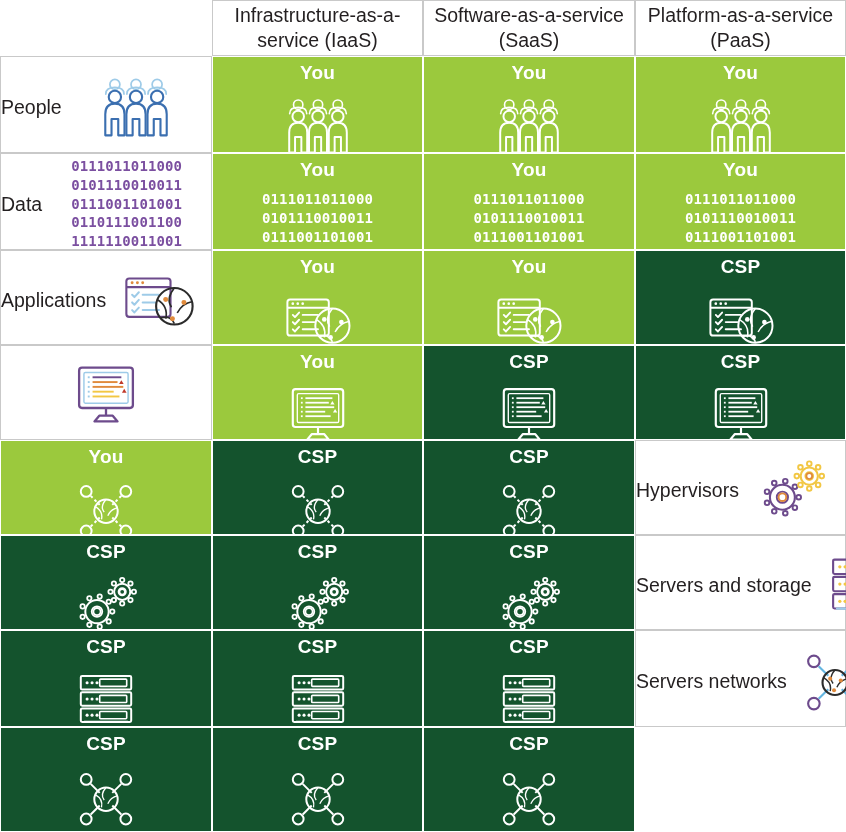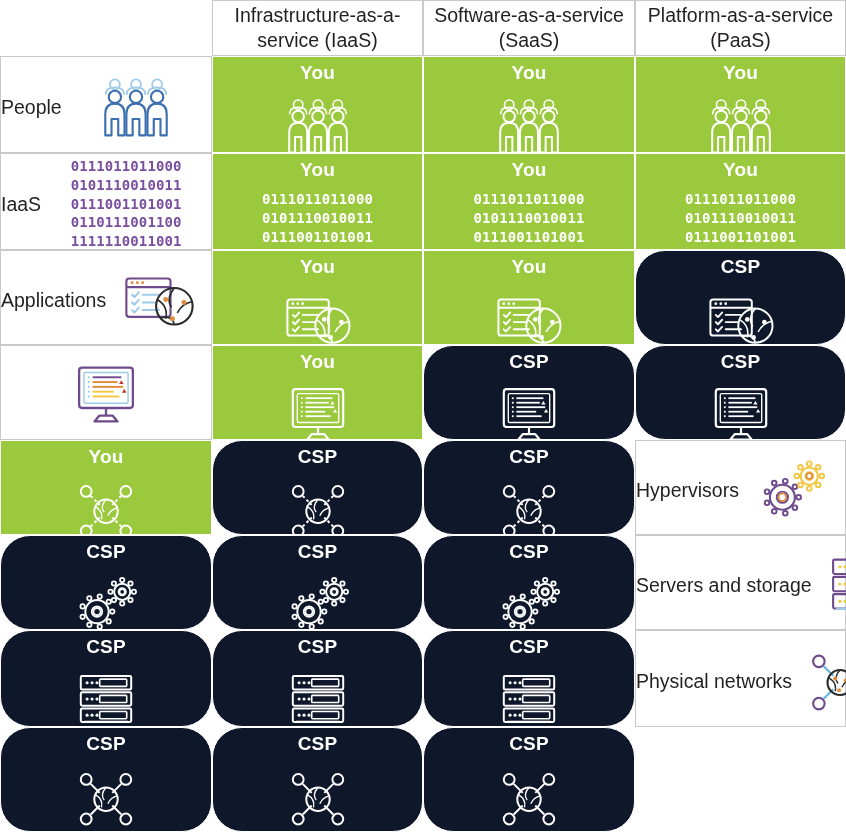--- a/index.html
+++ b/index.html
@@ -48,21 +48,21 @@
   
   .cell {
     display:flex; flex-direction:column;
     align-items:center; justify-content:flex-start;
     padding-top:5px;
     border:1.5px solid #ffffff;
     position:relative;
     gap:8px;
   }
   .cell.green { background:#9bc93d; }
-  .cell.blue  { background:#0f172a;border-radius:30px; }
+  .cell.blue  { background:#14532d; }
   .cell-owner {
     font-size:19px; font-weight:bold; color:#ffffff;
     line-height:1.2; letter-spacing:0.2px;
   }
   .cell-icon {
     flex:1; display:flex; align-items:center; justify-content:center;
     width:100%;
   }
 
   
@@ -161,21 +161,21 @@
       <circle cx="50" cy="26" r="6.4" stroke="#ffffff" stroke-width="2.2"></circle>
       <path d="M40 66 v-22 q0-11 10-11 q10 0 10 11 v22 h-6.5 v-17 h-7 v17 z" stroke="#ffffff" stroke-width="2.2" stroke-linejoin="round"></path>
       <circle cx="72" cy="13" r="5.2" stroke="#ffffff" stroke-width="1.8"></circle>
       <path d="M62.5 23 q0-7 9.5-7 q9.5 0 9.5 7" stroke="#ffffff" stroke-width="1.8" stroke-linecap="round"></path>
       <circle cx="72" cy="26" r="6.4" stroke="#ffffff" stroke-width="2.2"></circle>
       <path d="M62 66 v-22 q0-11 10-11 q10 0 10 11 v22 h-6.5 v-17 h-7 v17 z" stroke="#ffffff" stroke-width="2.2" stroke-linejoin="round"></path>
         </svg>
       </div>
     </div>
     <div class="lbl">
-      <div class="lbl-text">IaaS</div>
+      <div class="lbl-text">Data</div>
       <div class="lbl-icon">
         <div class="binary ink">0111011011000
 0101110010011
 0111001101001
 0110111001100
 1111110011001</div>
       </div>
     </div>
     <div class="cell green">
       <div class="cell-owner">You</div>
@@ -634,21 +634,21 @@
       <rect x="22" y="46" width="56" height="15" rx="1.5" stroke="#ffffff" stroke-width="2.2"></rect>
       <rect x="43" y="49.5" width="30" height="8" rx="1" stroke="#ffffff" stroke-width="1.8"></rect>
       <circle cx="29" cy="53.5" r="1.7" fill="#ffffff"></circle>
       <circle cx="34.5" cy="53.5" r="1.7" fill="#ffffff"></circle>
       <circle cx="40" cy="53.5" r="1.7" fill="#ffffff"></circle>
           <path d="M26 61 H74" stroke="#ffffff" stroke-width="2.4" stroke-linecap="round"></path>
         </svg>
       </div>
     </div>
     <div class="lbl">
-      <div class="lbl-text">Physical networks</div>
+      <div class="lbl-text">Servers networks</div>
       <div class="lbl-icon">
         <svg viewBox="0 0 100 72" width="96" height="69.12" fill="none">
       <circle cx="28" cy="16" r="6" stroke="#6d4b8c" stroke-width="2.2"></circle>
       <circle cx="72" cy="16" r="6" stroke="#6d4b8c" stroke-width="2.2"></circle>
       <circle cx="28" cy="60" r="6" stroke="#6d4b8c" stroke-width="2.2"></circle>
       <circle cx="72" cy="60" r="6" stroke="#6d4b8c" stroke-width="2.2"></circle>
       <path d="M33 21 L43 31 M67 21 L57 31 M33 55 L43 45 M67 55 L57 45" stroke="#63b5e0" stroke-width="2.2"></path>
       <circle cx="50" cy="38" r="13" stroke="#2b2b2b" stroke-width="2.2"></circle>
       <path d="M38 33 q9 5 7 14 M50 25 q-7 8 -2 14 M63 34 q-8 2 -11 9" stroke="#2b2b2b" stroke-width="1.5"></path>
 

